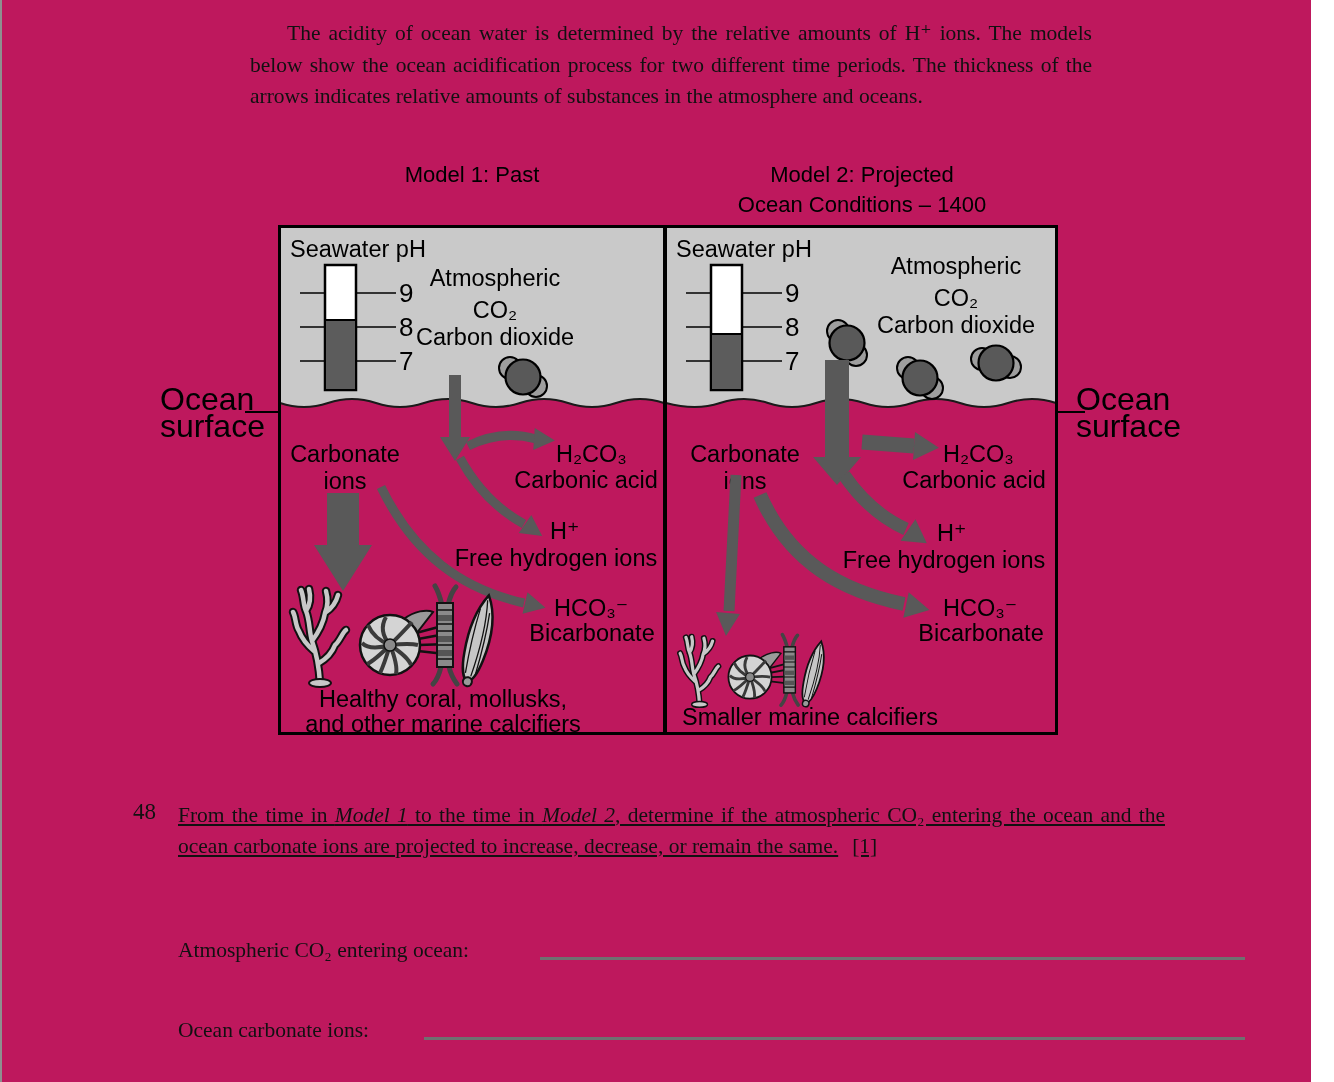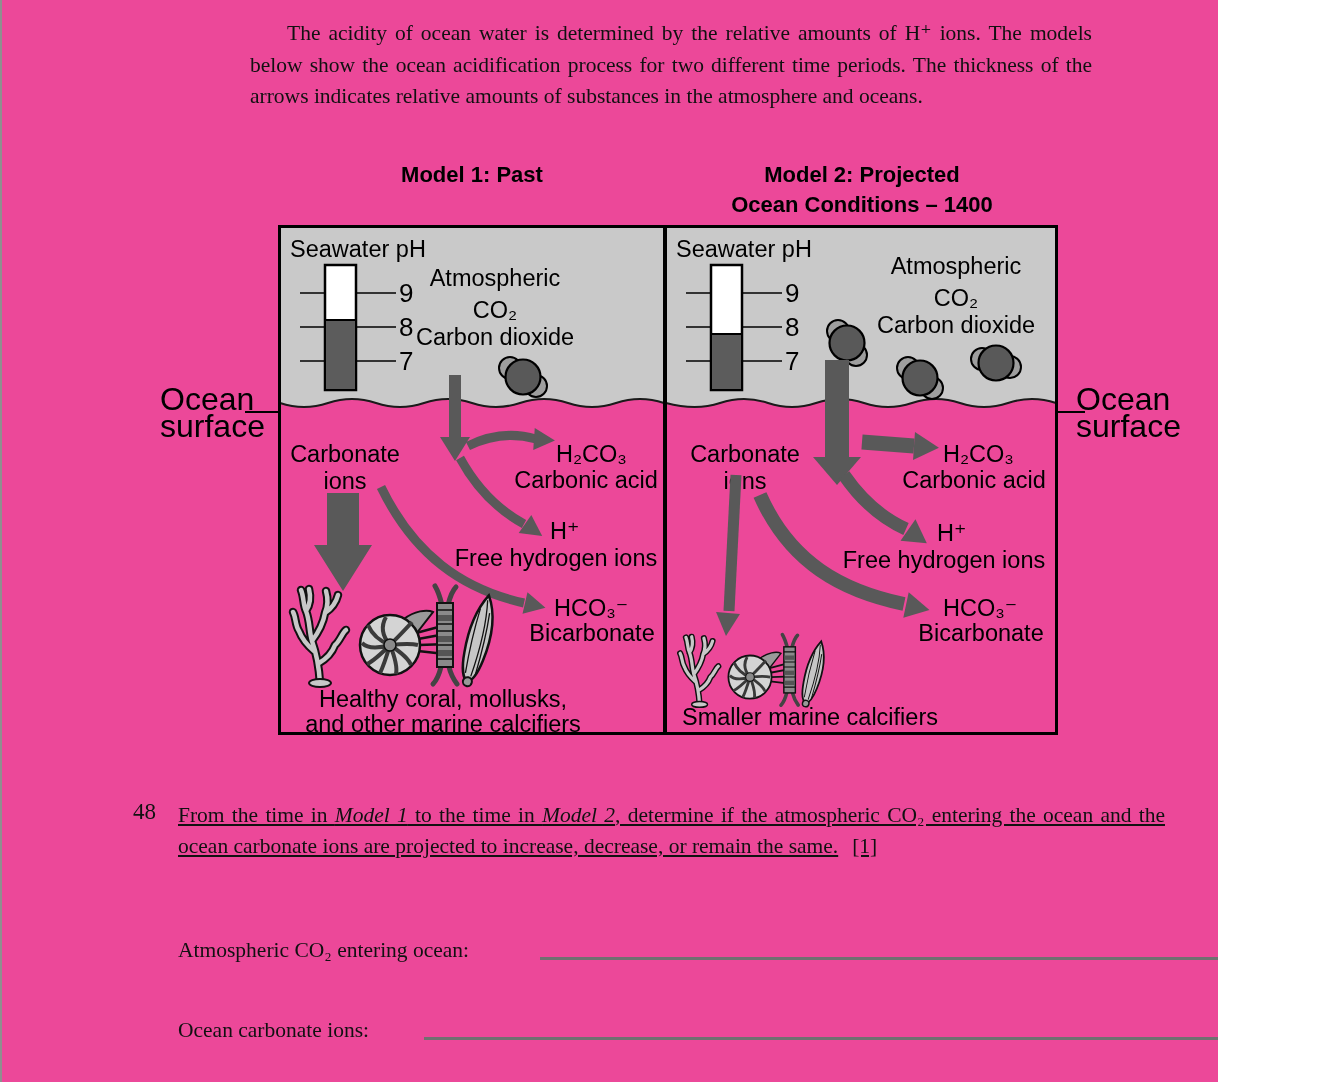--- a/index.html
+++ b/index.html
@@ -1,22 +1,22 @@
 <!DOCTYPE html>
 <html><head>
 <meta charset="utf-8">
 <style>
   html,body{margin:0;padding:0;background:#fff;}
-  .page{position:relative;width:1218px;height:1082px;background:#ec4899;overflow:hidden;
+  .page{position:relative;width:1311px;height:1082px;background:#be185d;overflow:hidden;
         font-family:"Liberation Serif","DejaVu Serif",serif;color:#111;}
   .page-edge{position:absolute;left:0;top:0;width:2px;height:1082px;background:#8f8f8f;}
   .intro{position:absolute;left:250px;top:18px;width:842px;font-size:21.5px;line-height:31.5px;
          text-align:justify;text-indent:37px;}
   .mtitle{position:absolute;top:160px;text-align:center;font-family:"Liberation Sans","DejaVu Sans",sans-serif;
-          font-weight:bold;font-size:22px;line-height:30px;color:#000;}
+          font-weight:normal;font-size:22px;line-height:30px;color:#000;}
   #title1{left:278px;width:388px;}
   #title2{left:666px;width:392px;text-align:center;}
   .model-svg{position:absolute;top:225px;}
   #m1{left:278px;}
   #m2{left:664px;}
   .svgtxt{font-family:"Liberation Sans","DejaVu Sans",sans-serif;font-size:23.5px;fill:#000;}
   .num{font-size:26px;}
   .osurf{position:absolute;font-family:Liberation Sans, sans-serif;font-size:32px;
          line-height:27px;color:#000;text-align:center;}
   #osl{left:160px;top:386px;width:93px;}

